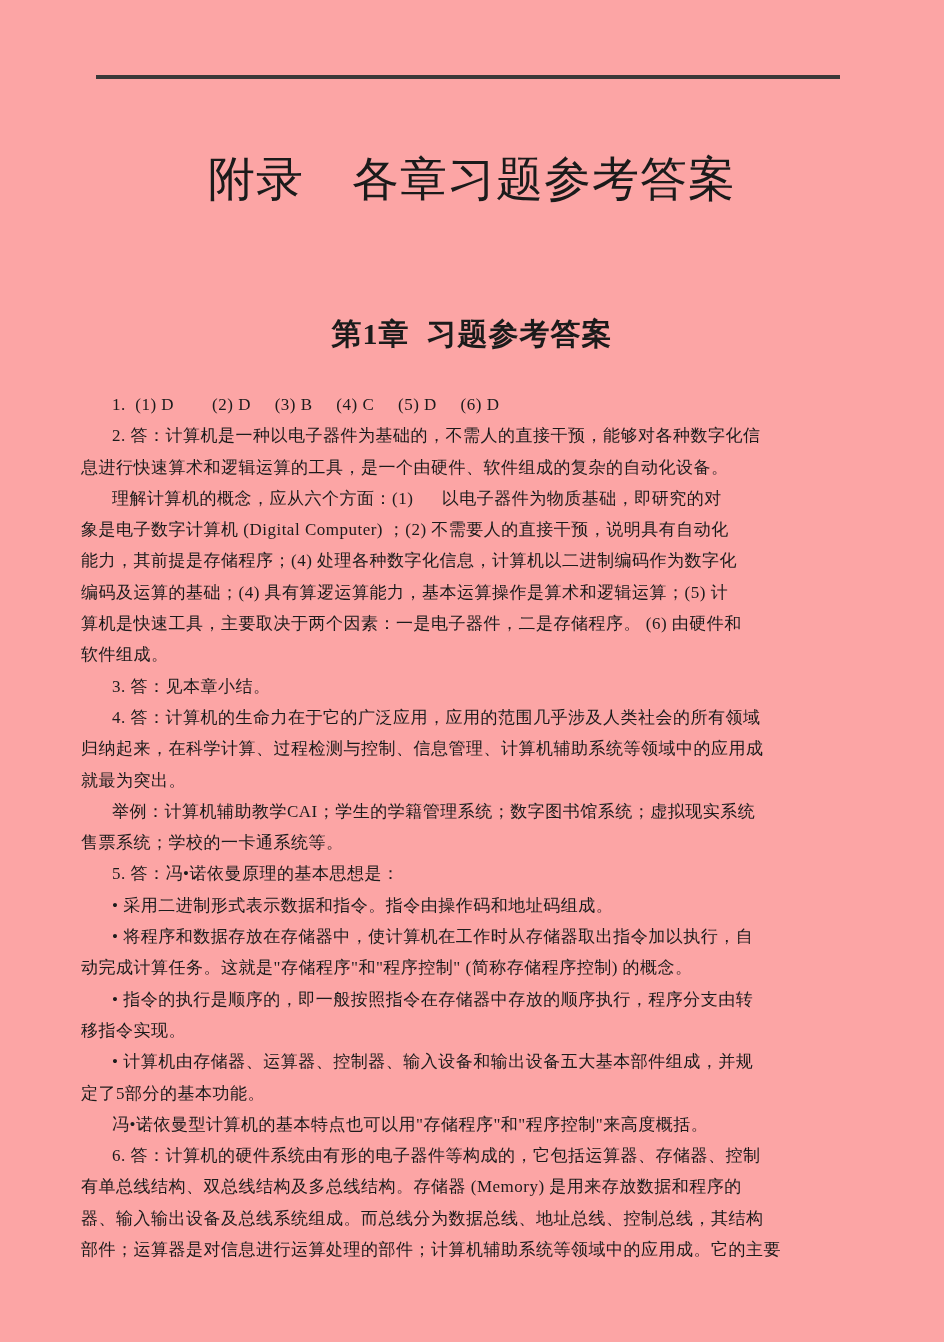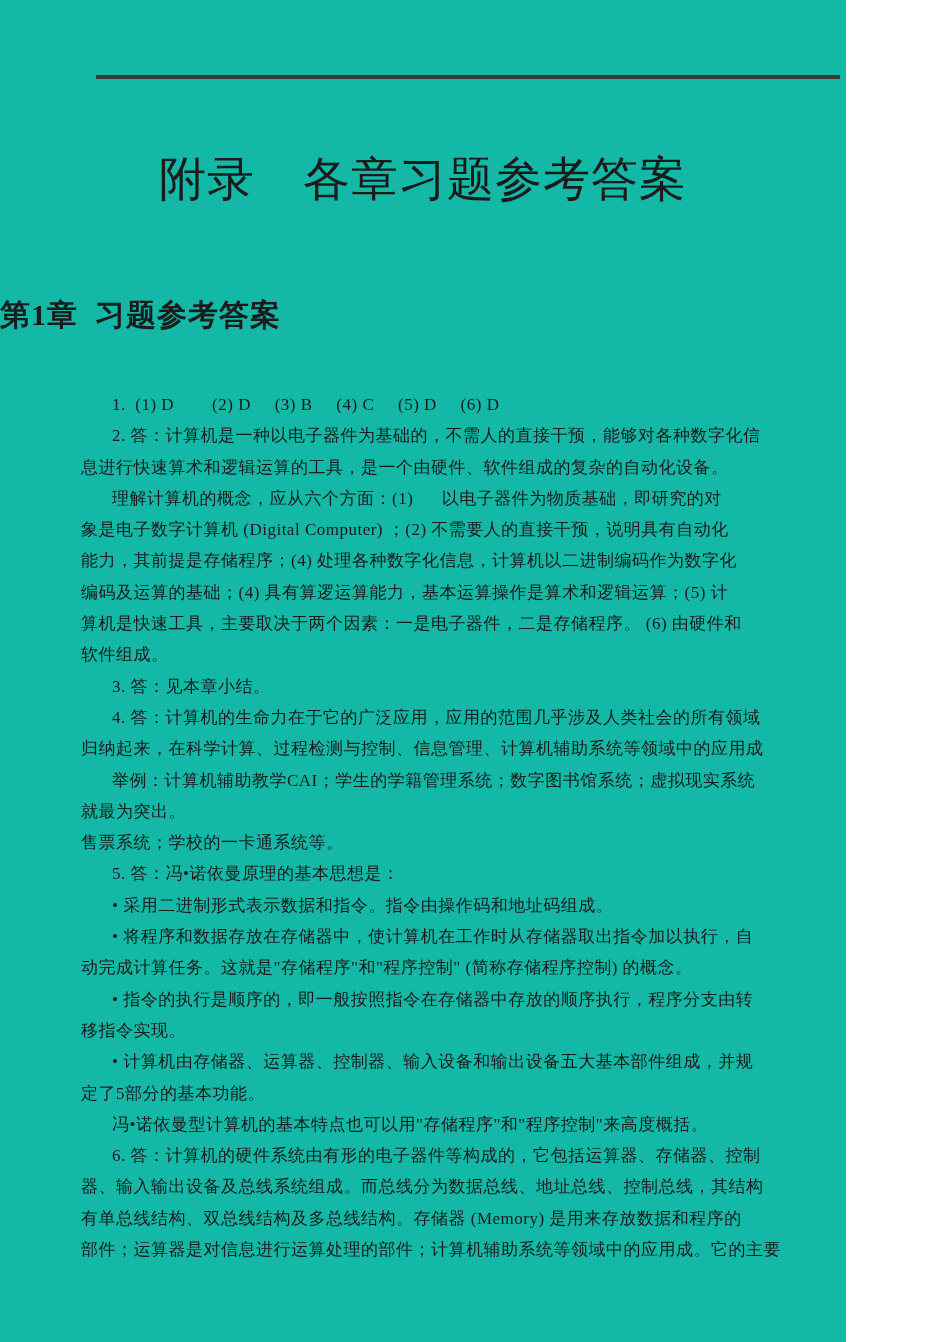--- a/index.html
+++ b/index.html
@@ -2,23 +2,23 @@
 <html><head>
 <meta charset="utf-8">
 <style>
   html, body {
     margin: 0;
     padding: 0;
     background: #ffffff;
   }
   .page {
     position: relative;
-    width: 846px;
+    width: 944px;
     height: 1342px;
-    background: #14b8a6;
+    background: #fca5a5;
     overflow: hidden;
     font-family: "Liberation Serif", serif;
     color: #1b1b1b;
   }
   .header-rule {
     position: absolute;
     left: 96px;
     top: 75px;
     width: 744px;
     height: 4px;
@@ -34,24 +34,25 @@
     margin: 0;
     text-align: center;
     font-size: 47px;
     font-weight: 500;
     line-height: 62px;
     letter-spacing: 1px;
     white-space: pre;
   }
   .chapter-title {
     position: absolute;
-    top: 293px;
+    top: 312px;
     left: 0;
     width: 100%;
     margin: 0;
+    text-align: center;
     font-size: 30px;
     font-weight: 700;
     line-height: 44px;
     letter-spacing: 1px;
     white-space: pre;
   }
   .body-text {
     position: absolute;
     left: 81px;
     top: 389px;
@@ -80,30 +81,30 @@
       <div class="line">息进行快速算术和逻辑运算的工具，是一个由硬件、软件组成的复杂的自动化设备。</div>
       <div class="line indent">理解计算机的概念，应从六个方面：(1)      以电子器件为物质基础，即研究的对</div>
       <div class="line">象是电子数字计算机 (Digital Computer) ；(2) 不需要人的直接干预，说明具有自动化</div>
       <div class="line">能力，其前提是存储程序；(4) 处理各种数字化信息，计算机以二进制编码作为数字化</div>
       <div class="line">编码及运算的基础；(4) 具有算逻运算能力，基本运算操作是算术和逻辑运算；(5) 计</div>
       <div class="line">算机是快速工具，主要取决于两个因素：一是电子器件，二是存储程序。 (6) 由硬件和</div>
       <div class="line">软件组成。</div>
       <div class="line indent">3. 答：见本章小结。</div>
       <div class="line indent">4. 答：计算机的生命力在于它的广泛应用，应用的范围几乎涉及人类社会的所有领域</div>
       <div class="line">归纳起来，在科学计算、过程检测与控制、信息管理、计算机辅助系统等领域中的应用成</div>
+      <div class="line">就最为突出。</div>
       <div class="line indent">举例：计算机辅助教学CAI；学生的学籍管理系统；数字图书馆系统；虚拟现实系统</div>
-      <div class="line">就最为突出。</div>
       <div class="line">售票系统；学校的一卡通系统等。</div>
       <div class="line indent">5. 答：冯•诺依曼原理的基本思想是：</div>
       <div class="line indent">• 采用二进制形式表示数据和指令。指令由操作码和地址码组成。</div>
       <div class="line indent">• 将程序和数据存放在存储器中，使计算机在工作时从存储器取出指令加以执行，自</div>
       <div class="line">动完成计算任务。这就是"存储程序"和"程序控制" (简称存储程序控制) 的概念。</div>
       <div class="line indent">• 指令的执行是顺序的，即一般按照指令在存储器中存放的顺序执行，程序分支由转</div>
       <div class="line">移指令实现。</div>
       <div class="line indent">• 计算机由存储器、运算器、控制器、输入设备和输出设备五大基本部件组成，并规</div>
       <div class="line">定了5部分的基本功能。</div>
       <div class="line indent">冯•诺依曼型计算机的基本特点也可以用"存储程序"和"程序控制"来高度概括。</div>
       <div class="line indent">6. 答：计算机的硬件系统由有形的电子器件等构成的，它包括运算器、存储器、控制</div>
+      <div class="line">有单总线结构、双总线结构及多总线结构。存储器 (Memory) 是用来存放数据和程序的</div>
       <div class="line">器、输入输出设备及总线系统组成。而总线分为数据总线、地址总线、控制总线，其结构</div>
-      <div class="line">有单总线结构、双总线结构及多总线结构。存储器 (Memory) 是用来存放数据和程序的</div>
       <div class="line">部件；运算器是对信息进行运算处理的部件；计算机辅助系统等领域中的应用成。它的主要</div>
     </div>
 </div>
 
 </body></html>

